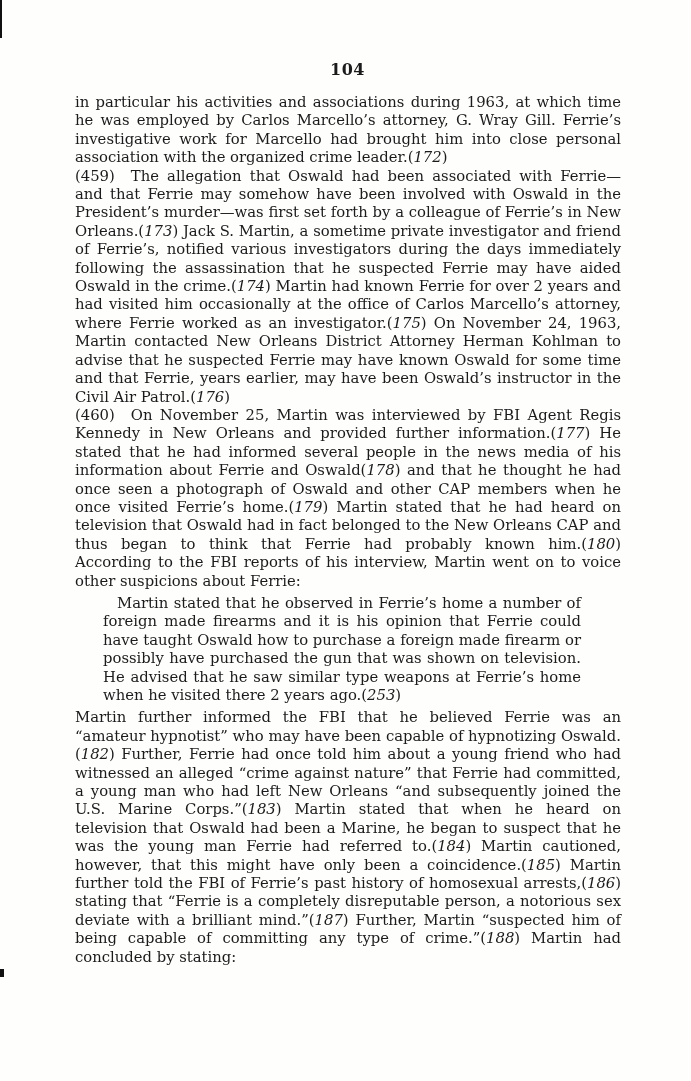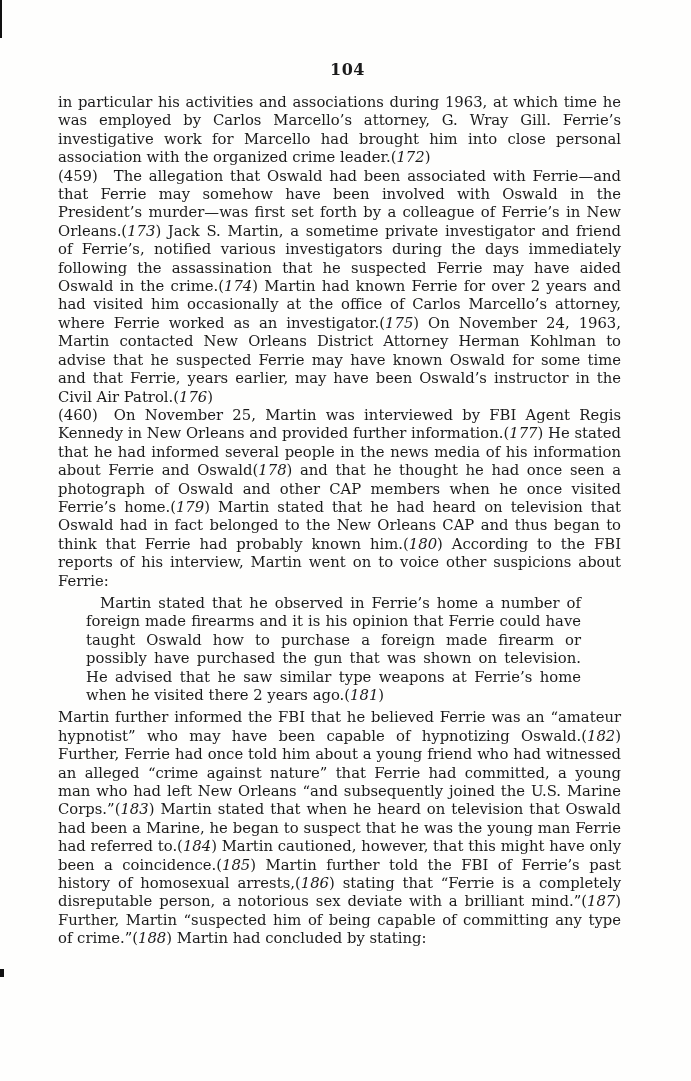--- a/index.html
+++ b/index.html
@@ -18,21 +18,21 @@
   }
   .page-number {
     padding-top: 60px;
     margin: 0 0 14px 4px;
     text-align: center;
     font-size: 16px;
     font-weight: bold;
     letter-spacing: 0.5px;
   }
   .content {
-    margin: 0 70px 0 58px;
+    margin: 0 70px 0 75px;
     font-size: 14.8px;
     line-height: 18.4px;
     text-align: justify;
   }
   .content p {
     margin: 0;
     padding: 0;
   }
   p.numbered .parnum {
     margin-right: 16px;
@@ -64,21 +64,21 @@
   <div class="page-number">104</div>
 
   <div class="content">
 
     <p class="body-par">in particular his activities and associations during 1963, at which time he was employed by Carlos Marcello’s attorney, G. Wray Gill. Ferrie’s investigative work for Marcello had brought him into close personal association with the organized crime leader.(<i>172</i>)</p>
 
     <p class="body-par numbered"><span class="parnum">(459)</span><span>The allegation that Oswald had been associated with Ferrie—and that Ferrie may somehow have been involved with Oswald in the President’s murder—was first set forth by a colleague of Ferrie’s in New Orleans.(<i>173</i>) Jack S. Martin, a sometime private investigator and friend of Ferrie’s, notified various investigators during the days immediately following the assassination that he suspected Ferrie may have aided Oswald in the crime.(<i>174</i>) Martin had known Ferrie for over 2 years and had visited him occasionally at the office of Carlos Marcello’s attorney, where Ferrie worked as an investigator.(<i>175</i>) On November 24, 1963, Martin contacted New Orleans District Attorney Herman Kohlman to advise that he suspected Ferrie may have known Oswald for some time and that Ferrie, years earlier, may have been Oswald’s instructor in the Civil Air Patrol.(<i>176</i>)</span></p>
 
     <p class="body-par numbered"><span class="parnum">(460)</span><span>On November 25, Martin was interviewed by FBI Agent Regis Kennedy in New Orleans and provided further information.(<i>177</i>) He stated that he had informed several people in the news media of his information about Ferrie and Oswald(<i>178</i>) and that he thought he had once seen a photograph of Oswald and other CAP members when he once visited Ferrie’s home.(<i>179</i>) Martin stated that he had heard on television that Oswald had in fact belonged to the New Orleans CAP and thus began to think that Ferrie had probably known him.(<i>180</i>) According to the FBI reports of his interview, Martin went on to voice other suspicions about Ferrie:</span></p>
 
-    <p class="quote">Martin stated that he observed in Ferrie’s home a number of foreign made firearms and it is his opinion that Ferrie could have taught Oswald how to purchase a foreign made firearm or possibly have purchased the gun that was shown on television. He advised that he saw similar type weapons at Ferrie’s home when he visited there 2 years ago.(<i>181</i>)</p>
+    <p class="quote">Martin stated that he observed in Ferrie’s home a number of foreign made firearms and it is his opinion that Ferrie could have taught Oswald how to purchase a foreign made firearm or possibly have purchased the gun that was shown on television. He advised that he saw similar type weapons at Ferrie’s home when he visited there 2 years ago.(<i>253</i>)</p>
 
     <p class="body-par">Martin further informed the FBI that he believed Ferrie was an “amateur hypnotist” who may have been capable of hypnotizing Oswald.(<i>182</i>) Further, Ferrie had once told him about a young friend who had witnessed an alleged “crime against nature” that Ferrie had committed, a young man who had left New Orleans “and subsequently joined the U.S. Marine Corps.”(<i>183</i>) Martin stated that when he heard on television that Oswald had been a Marine, he began to suspect that he was the young man Ferrie had referred to.(<i>184</i>) Martin cautioned, however, that this might have only been a coincidence.(<i>185</i>) Martin further told the FBI of Ferrie’s past history of homosexual arrests,(<i>186</i>) stating that “Ferrie is a completely disreputable person, a notorious sex deviate with a brilliant mind.”(<i>187</i>) Further, Martin “suspected him of being capable of committing any type of crime.”(<i>188</i>) Martin had concluded by stating:</p>
 
 
   </div>
 
   <div class="scan-artifact" id="artifact-top-left"></div>
   <div class="scan-artifact" id="artifact-left-mid"></div>
 
 </div>

